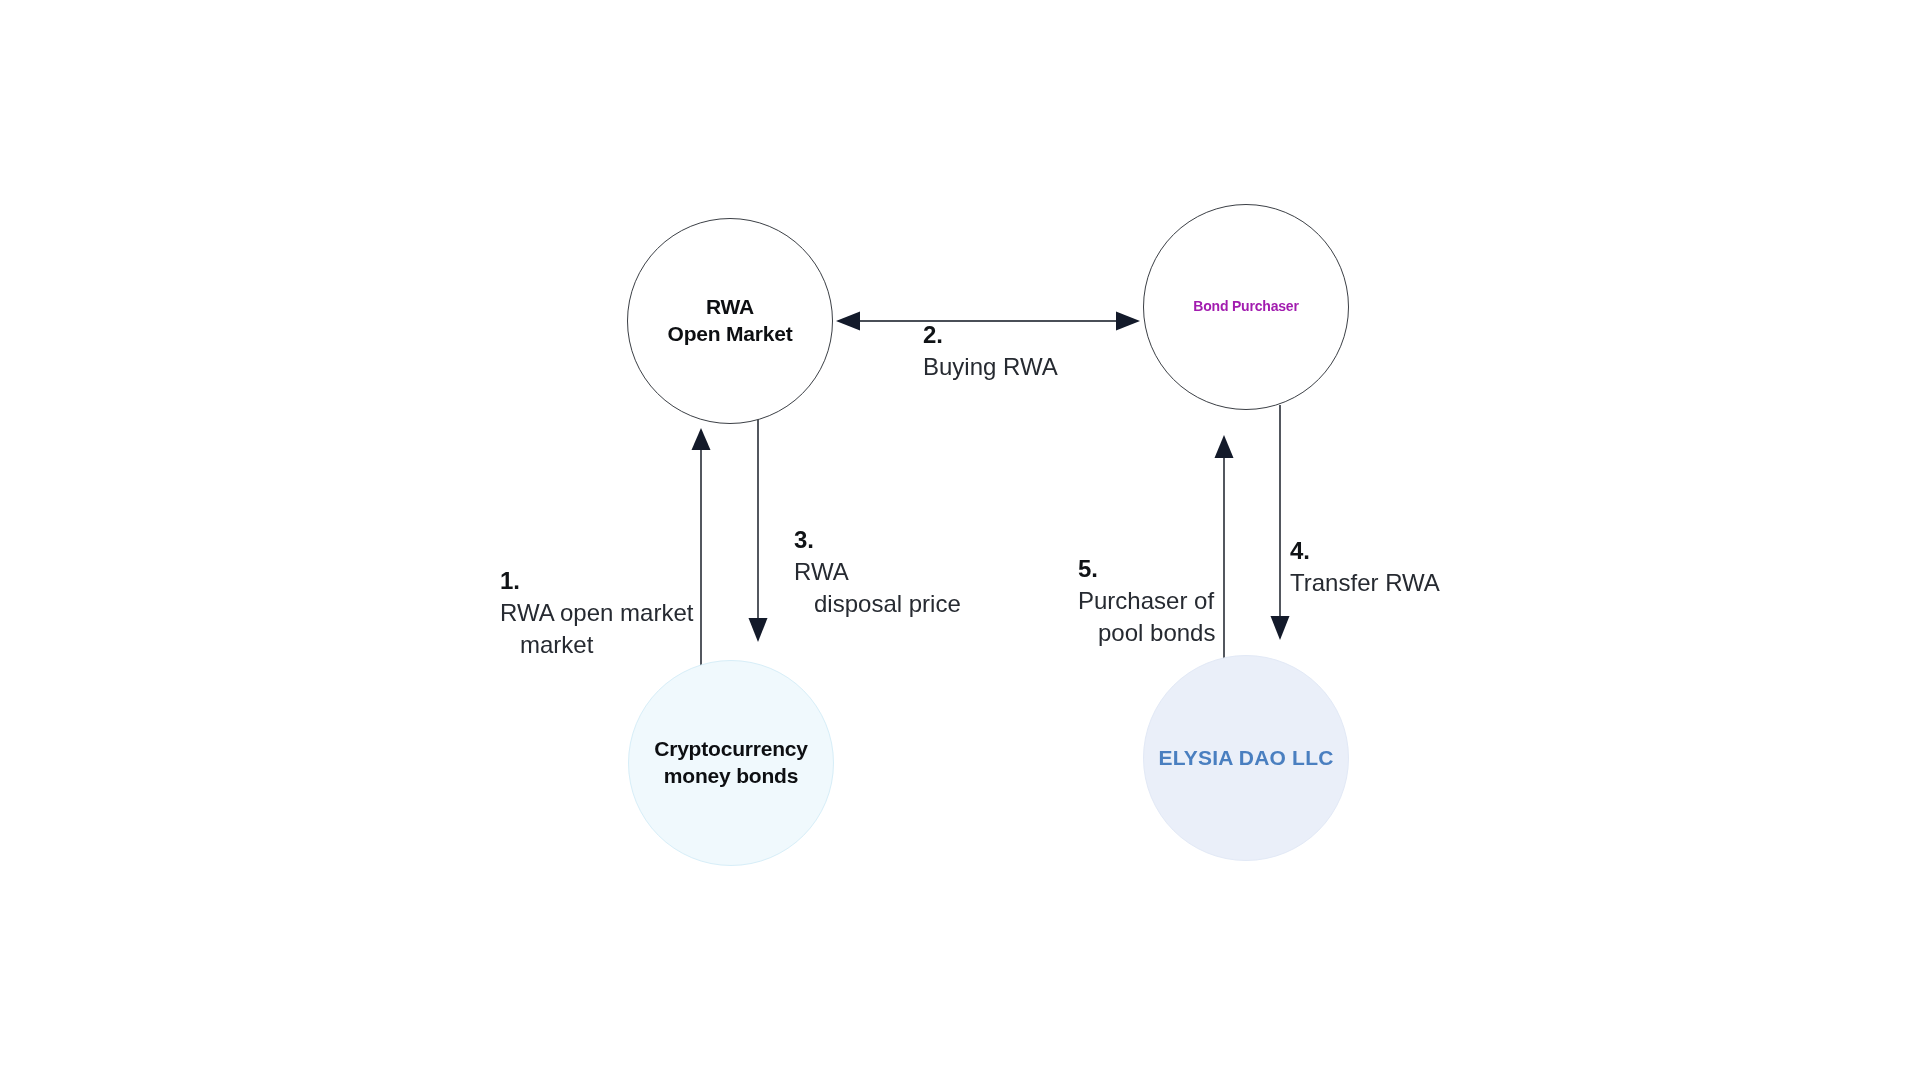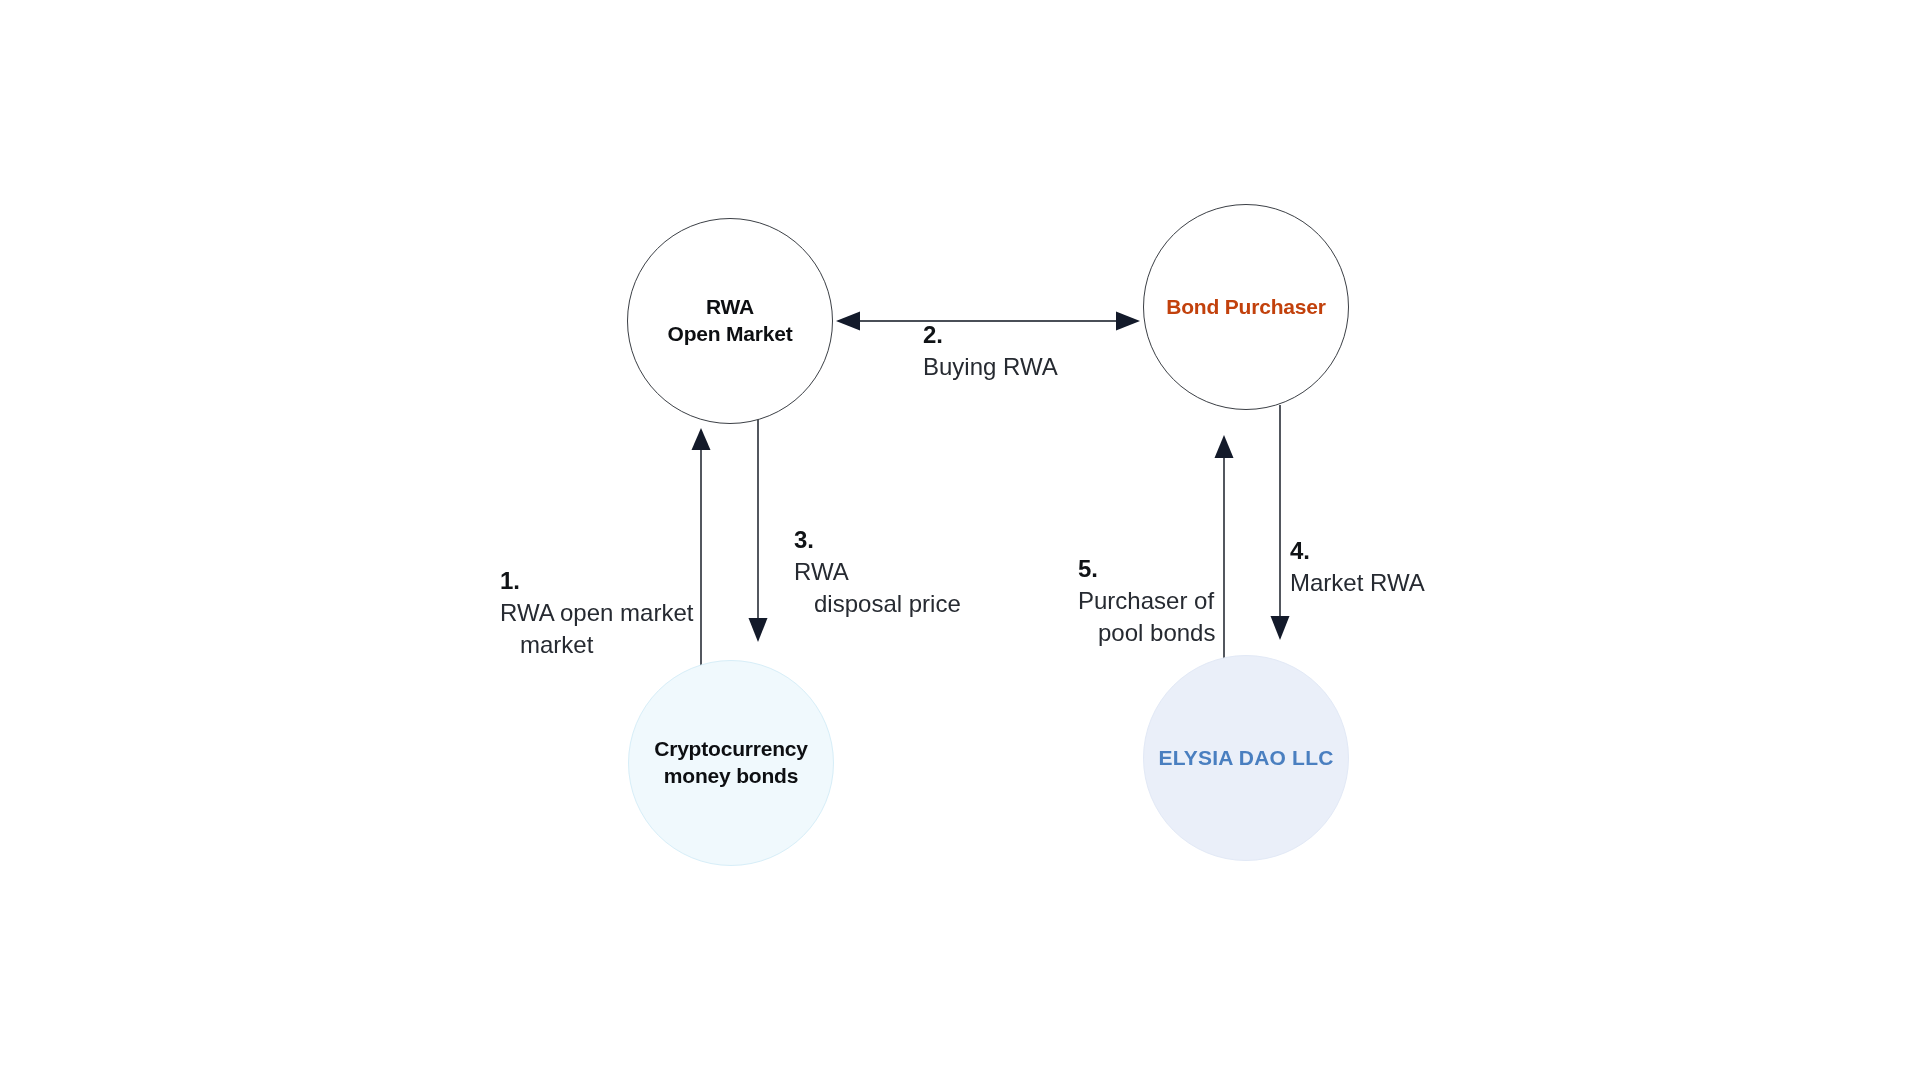--- a/index.html
+++ b/index.html
@@ -52,22 +52,22 @@
   }
   #node-bond-purchaser {
     left: 1143px;
     top: 204px;
     width: 206px;
     height: 206px;
     background: #ffffff;
     border: 1.4px solid #3b3f45;
   }
   #node-bond-purchaser .node-label {
-    font-size: 21px;
-    color: #c2410c;
+    font-size: 14px;
+    color: #a21caf;
   }
 
   
   #node-crypto-money-pool {
     left: 628px;
     top: 660px;
     width: 206px;
     height: 206px;
     background: #f0f9fd;
     border: 1.4px solid #d7eef8;
@@ -190,14 +190,14 @@
 </div>
 
 <div class="edge-label" id="label-5">
   <b>5.</b>
   <span>Purchaser of</span>
   <span class="indent">pool bonds</span>
 </div>
 
 <div class="edge-label" id="label-4">
   <b>4.</b>
-  <span>Market RWA</span>
+  <span>Transfer RWA</span>
 </div>
 
 </body></html>

